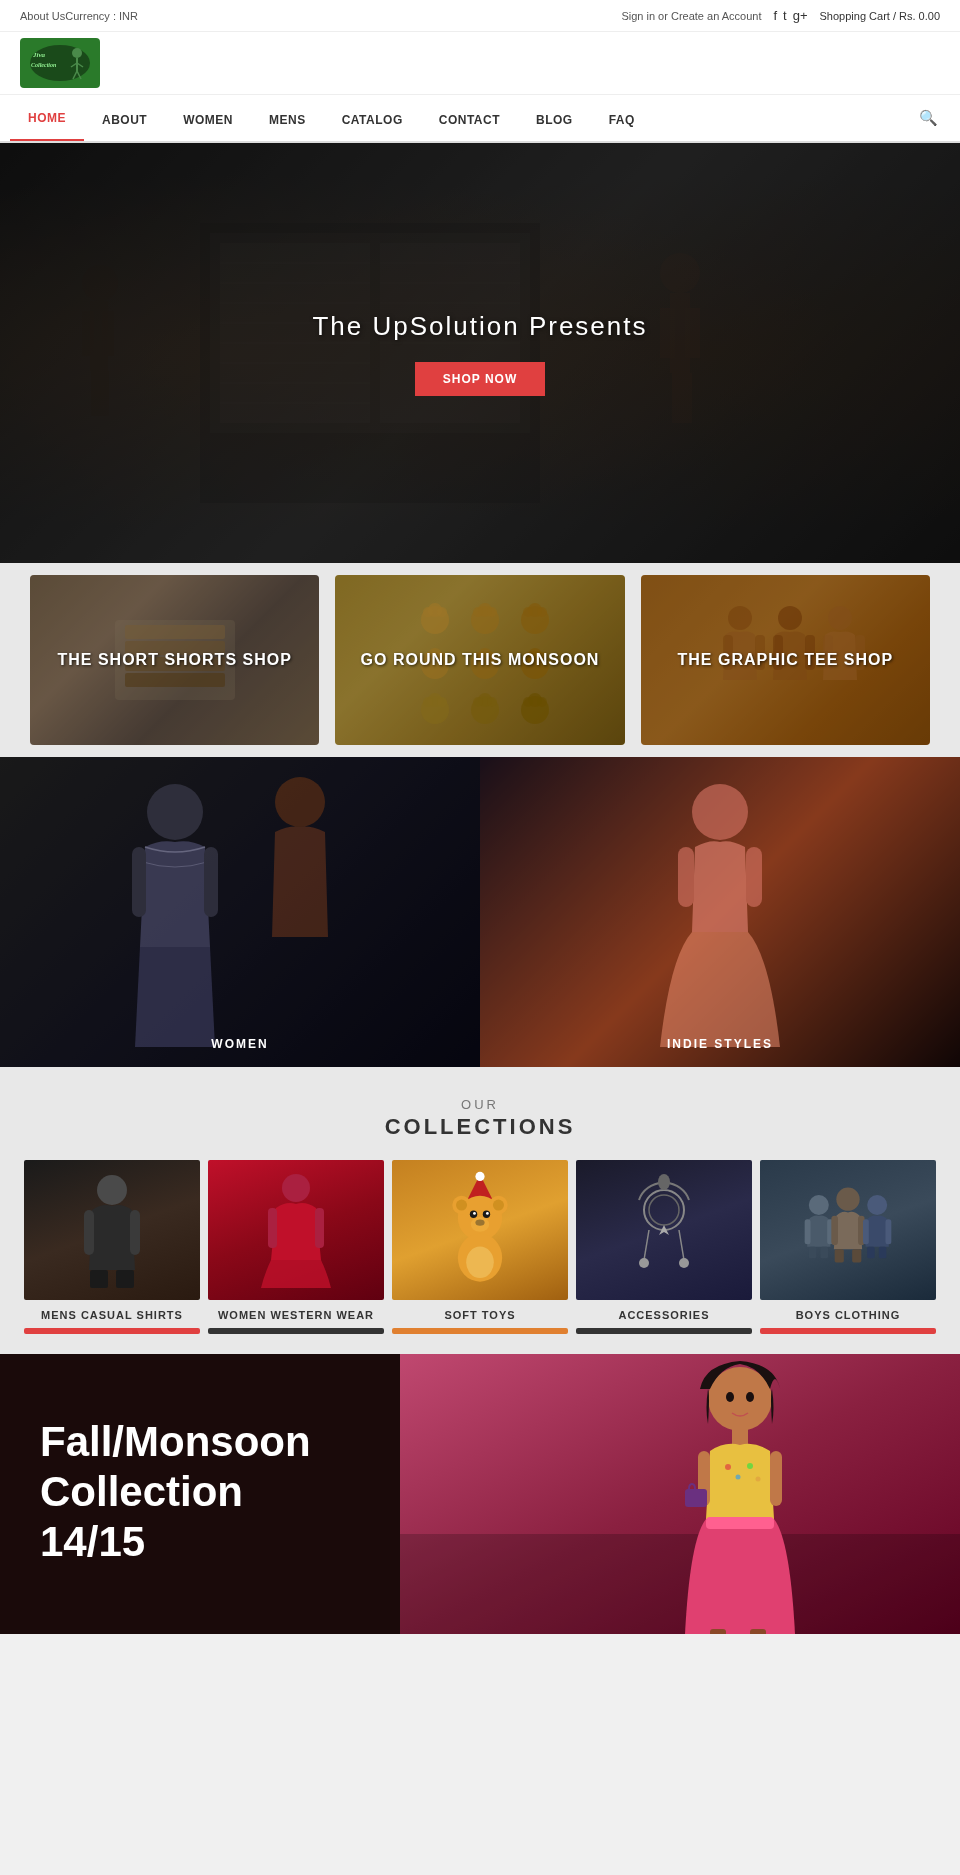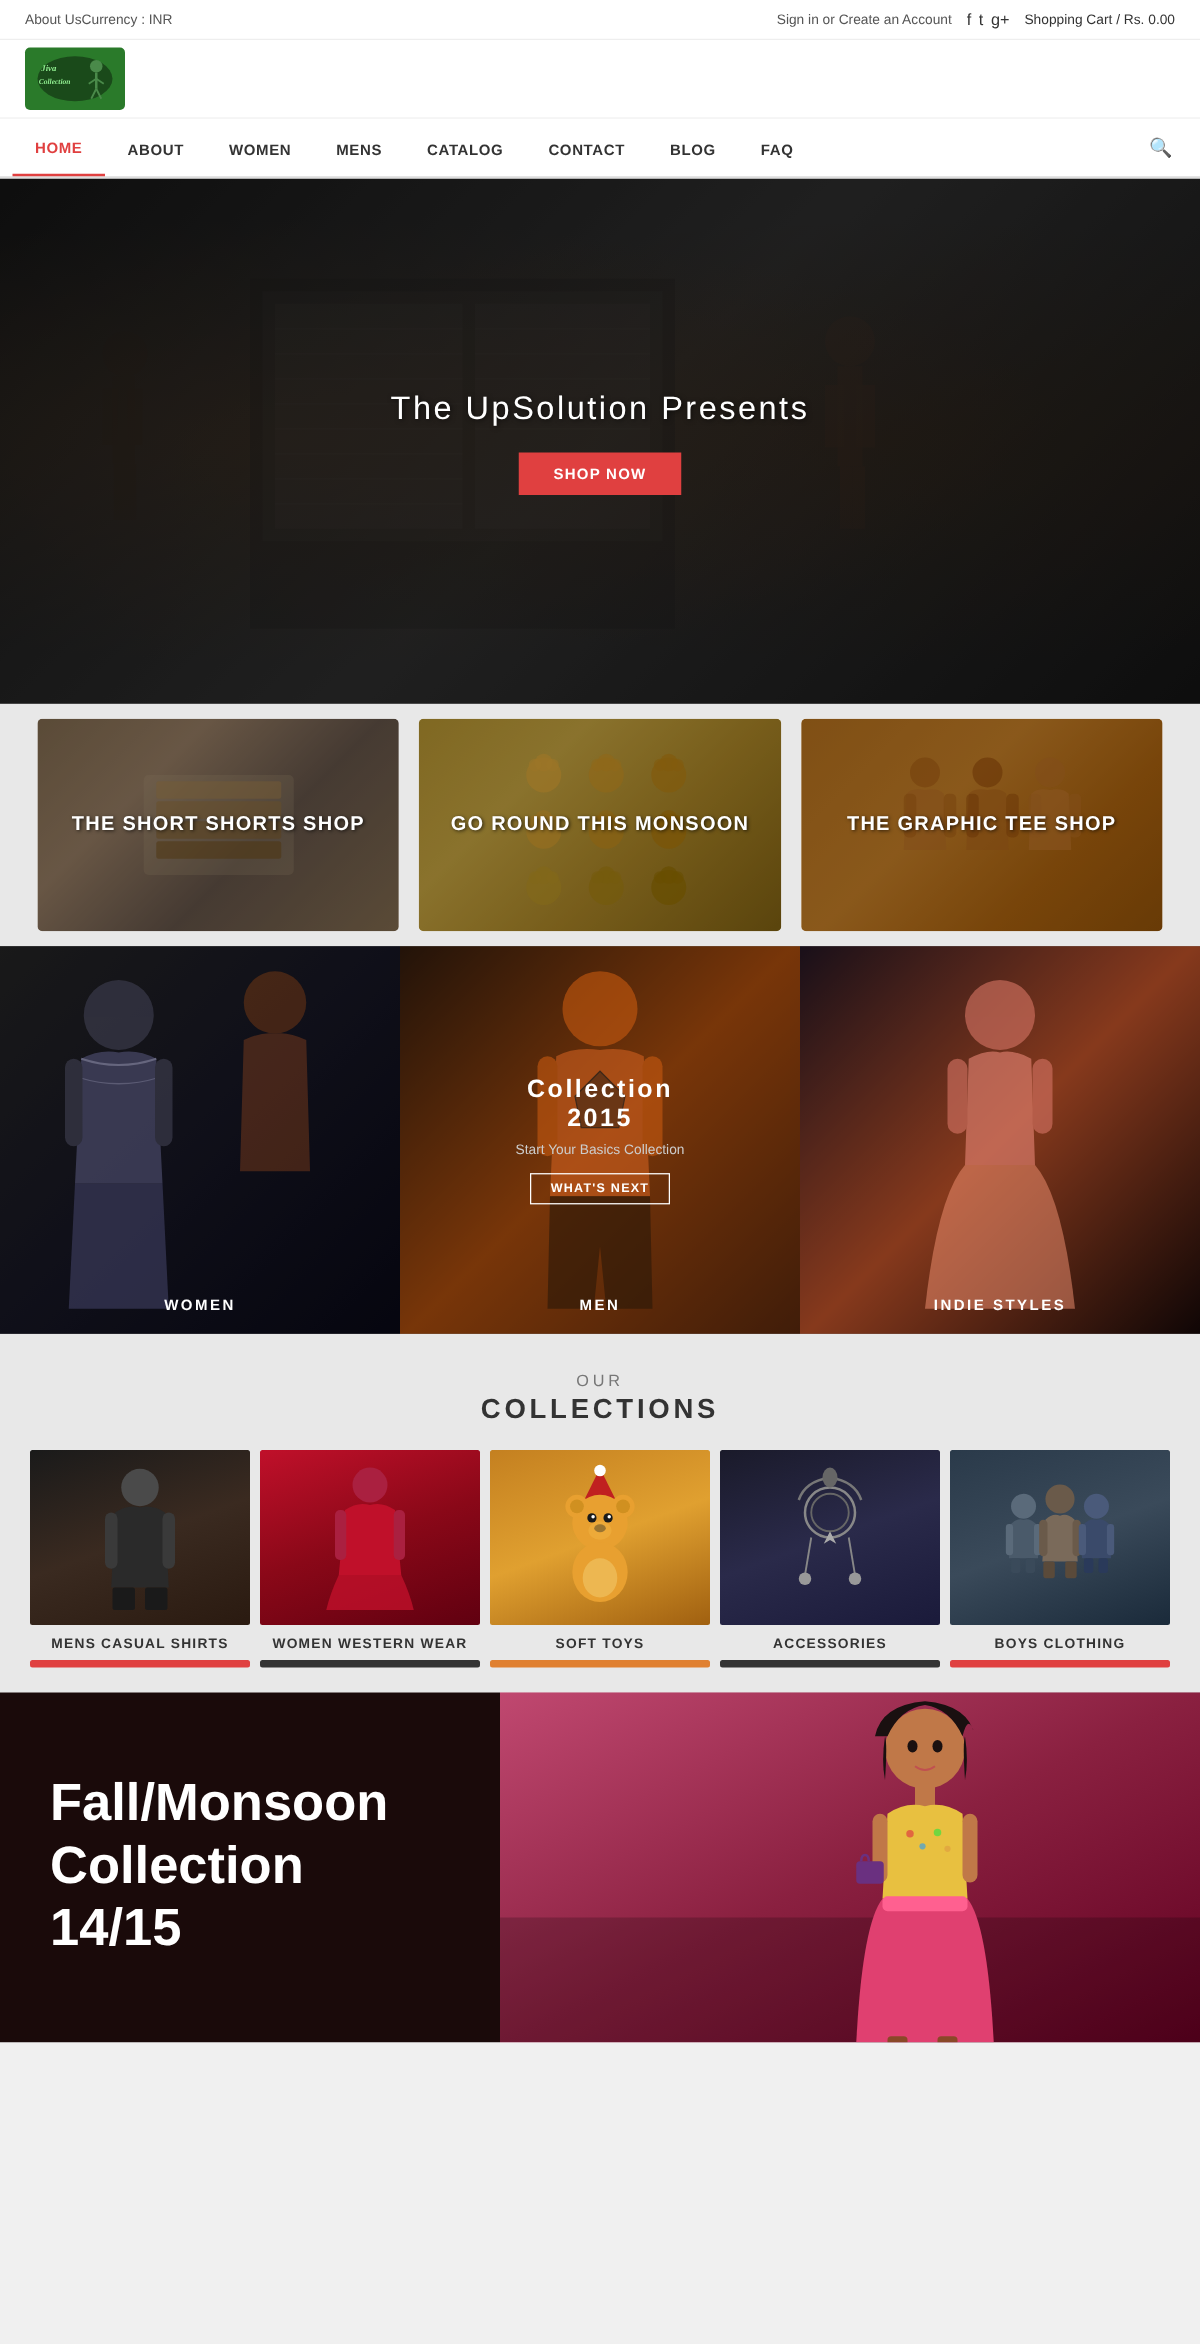--- a/index.html
+++ b/index.html
@@ -584,42 +584,20 @@
 
         <rect x="52" y="90" width="14" height="70" rx="7" fill="#3a3a4a"></rect>
         <rect x="124" y="90" width="14" height="70" rx="7" fill="#3a3a4a"></rect>
 
         <circle cx="220" cy="45" r="25" fill="#C85A10" opacity="0.4"></circle>
         <path d="M195 75 Q210 68 220 70 Q230 68 245 75 L248 180 L192 180 Z" fill="#D06020" opacity="0.4"></path>
       </svg>
       <div class="slider-label">WOMEN</div>
     </div>
 
-    <div class="slider-panel slider-panel-men" style="position:relative;">
-      <div class="slider-panel-overlay"></div>
-
-      <div class="slider-center-content">
-        <div class="slider-center-title">Collection 2015</div>
-        <div class="slider-center-sub">Start Your Basics Collection</div>
-        <button class="slider-btn">WHAT'S NEXT</button>
-      </div>
-
-      <svg style="position:absolute;inset:0;width:100%;height:100%;opacity:0.6" viewBox="0 0 320 310" xmlns="http://www.w3.org/2000/svg">
-        <circle cx="160" cy="50" r="30" fill="#C85A10"></circle>
-        <path d="M125 88 Q140 80 160 83 Q180 80 195 88 L200 200 L120 200 Z" fill="#D06020"></path>
-
-        <path d="M140 120 L160 100 L180 120 L175 145 L145 145 Z" fill="rgba(30,30,30,0.6)" stroke="#222" stroke-width="1"></path>
-
-        <rect x="110" y="88" width="16" height="80" rx="8" fill="#C85A10"></rect>
-        <rect x="194" y="88" width="16" height="80" rx="8" fill="#C85A10"></rect>
-
-        <path d="M120 200 L118 290 L155 290 L160 240 L165 290 L202 290 L200 200 Z" fill="#2a1808"></path>
-      </svg>
-      <div class="slider-label">MEN</div>
-    </div>
 
     <div class="slider-panel slider-panel-indie">
       <div class="slider-panel-overlay"></div>
 
       <svg style="position:absolute;inset:0;width:100%;height:100%;opacity:0.65" viewBox="0 0 320 310" xmlns="http://www.w3.org/2000/svg">
         <circle cx="160" cy="55" r="28" fill="#D07060"></circle>
         <path d="M135 90 Q150 82 160 85 Q170 82 185 90 L188 175 L132 175 Z" fill="#E08070"></path>
 
         <path d="M132 175 Q110 200 100 290 L220 290 Q210 200 188 175 Z" fill="#F09070" opacity="0.8"></path>
 

